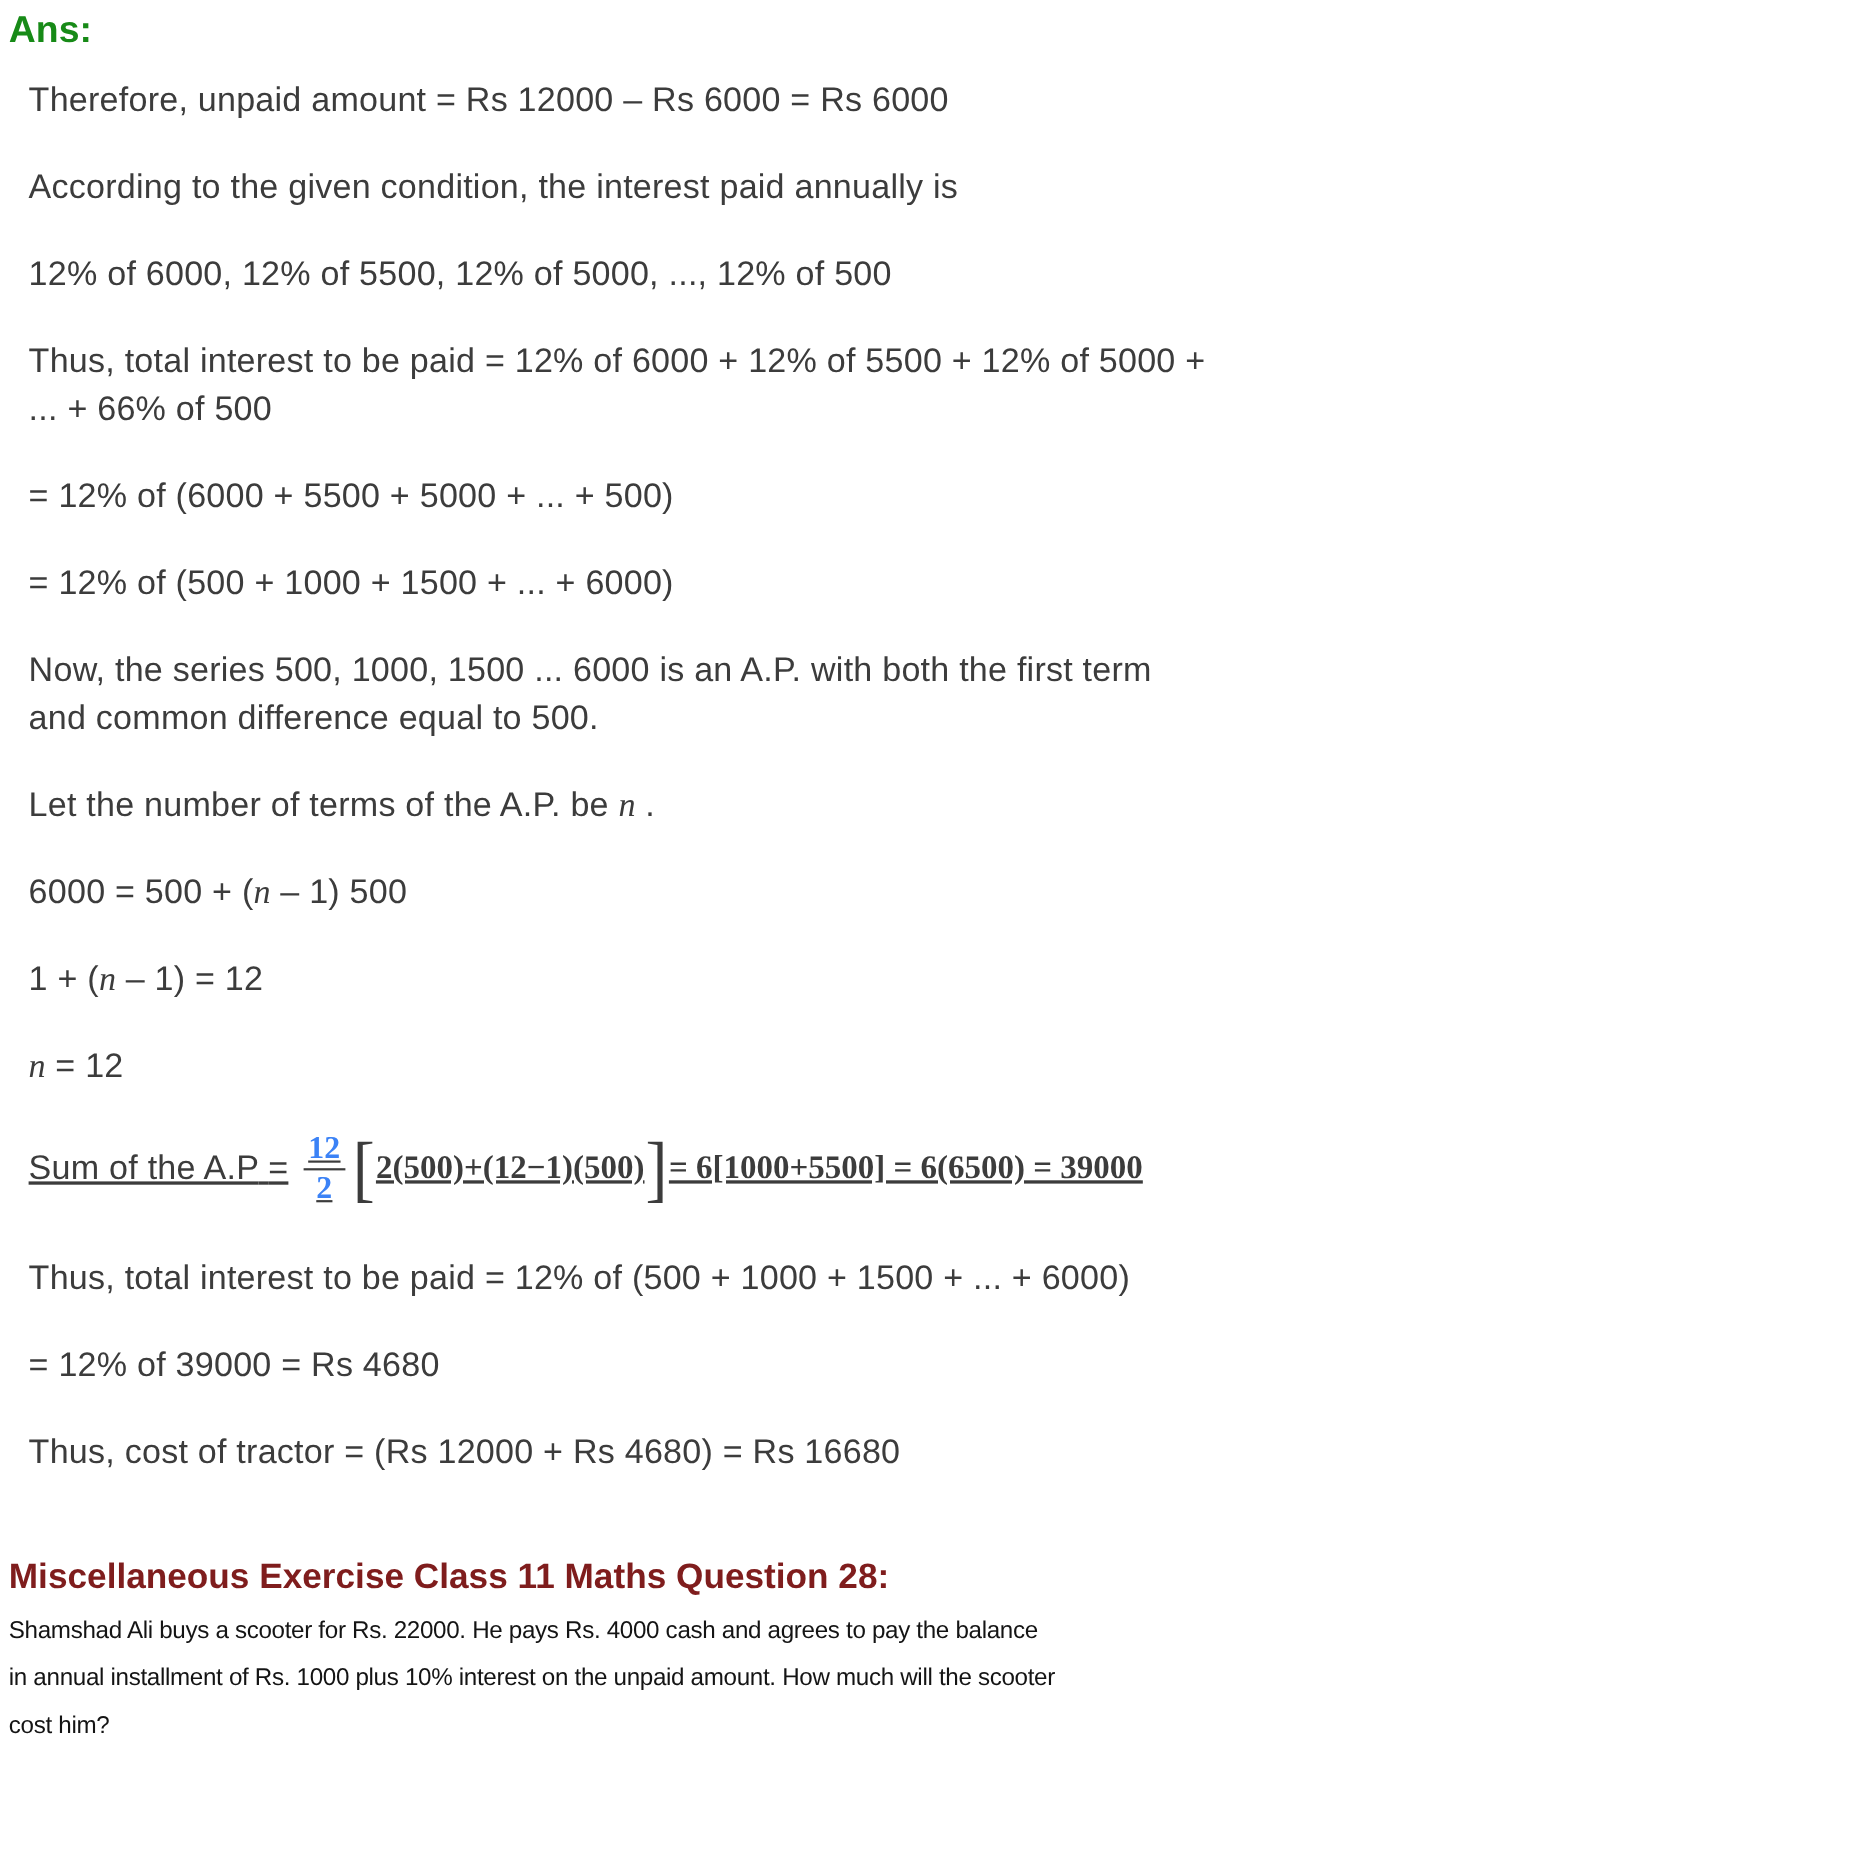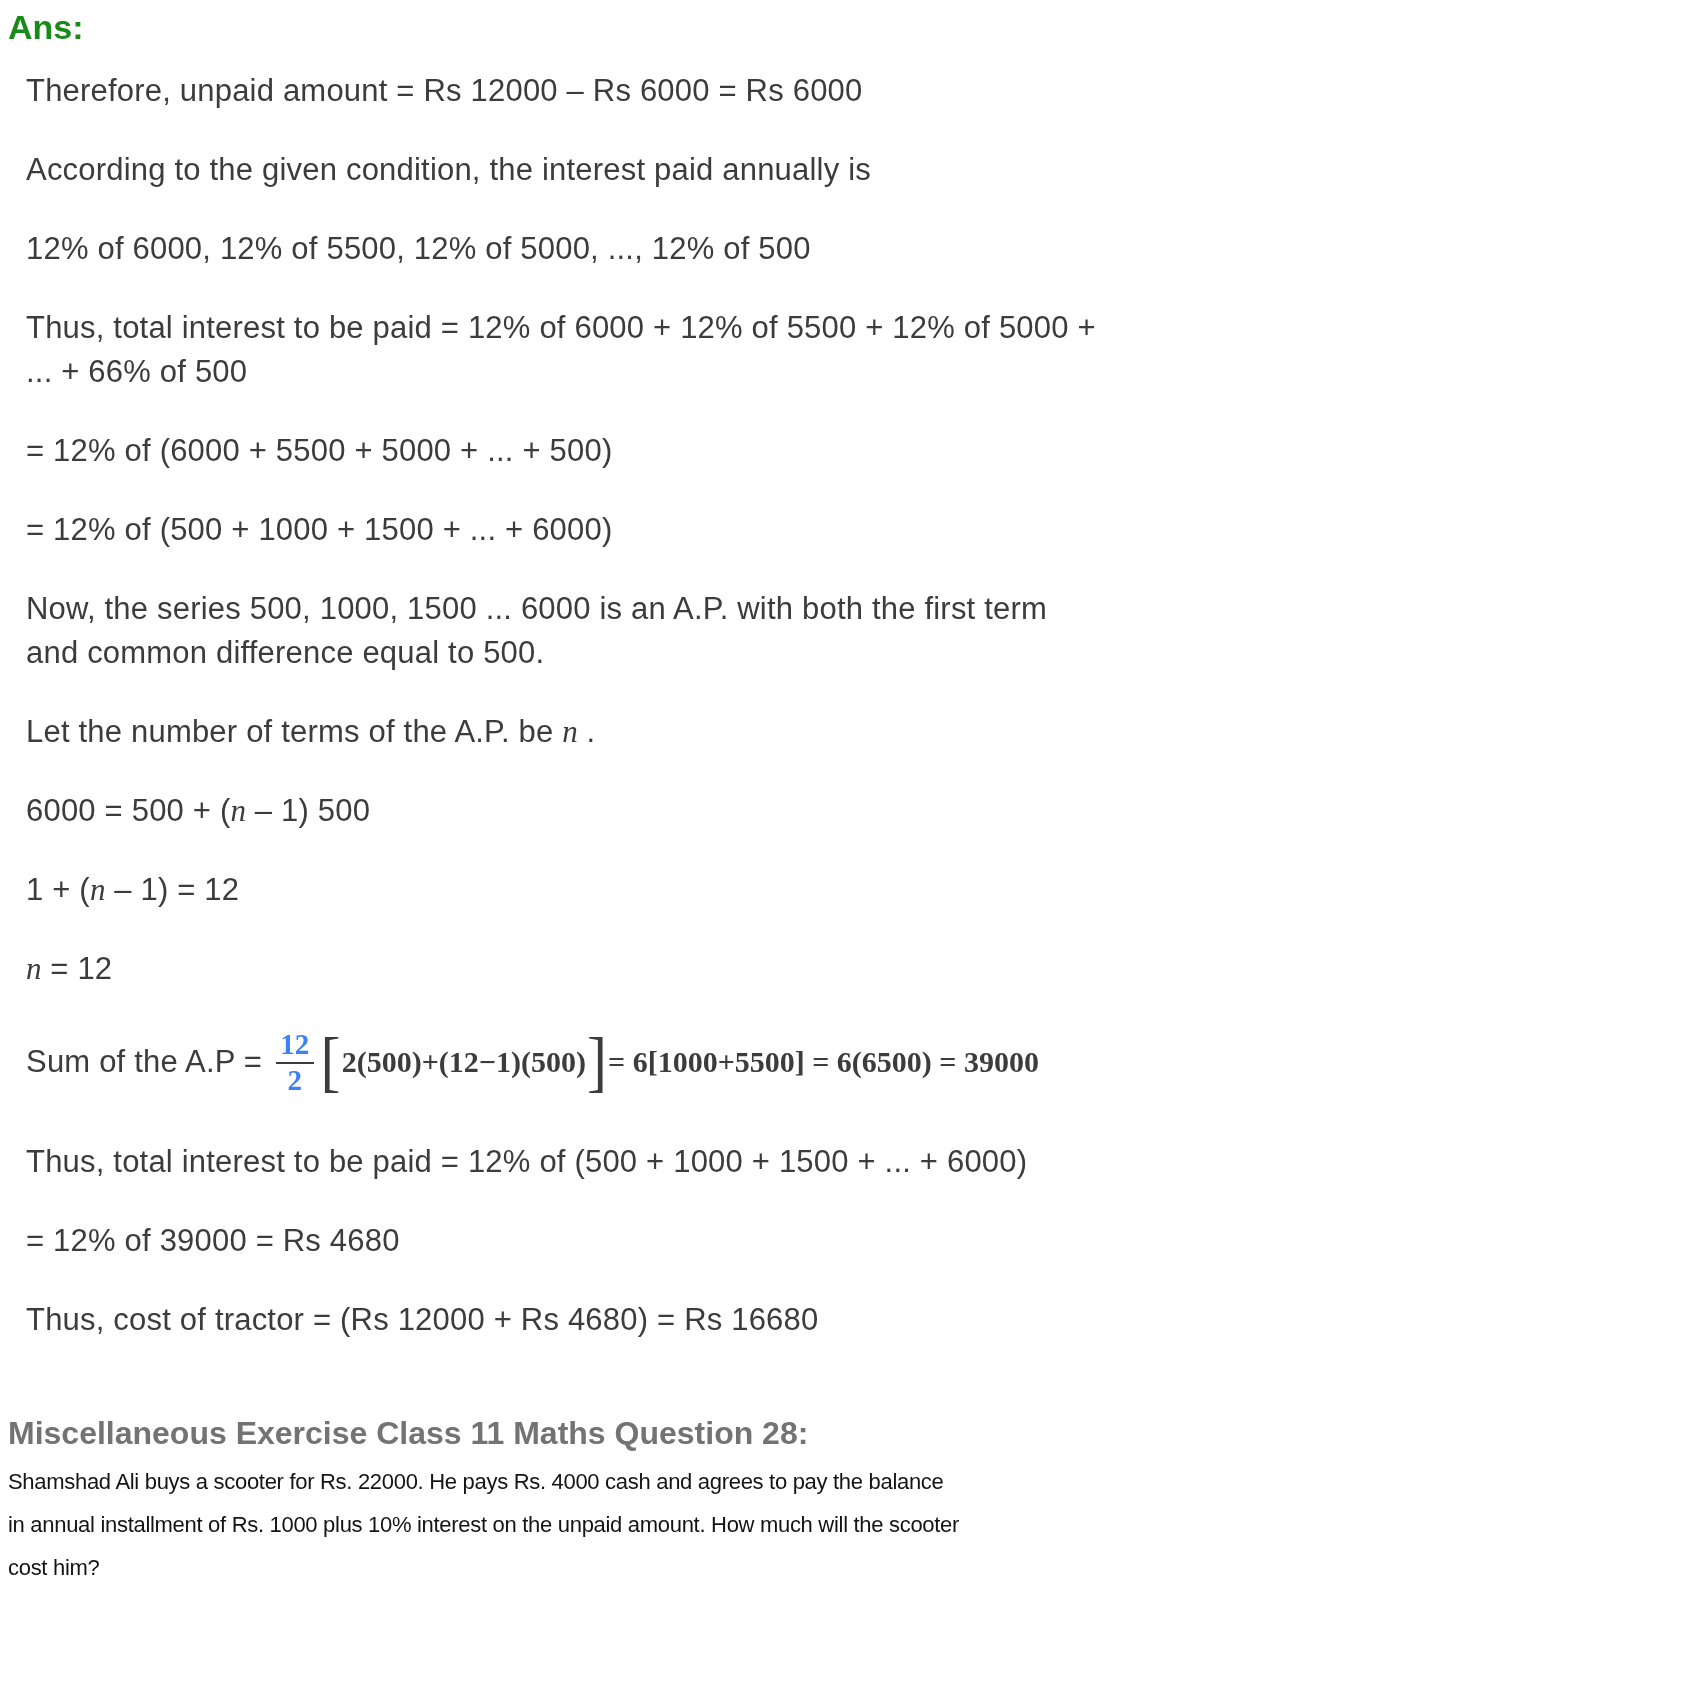--- a/index.html
+++ b/index.html
@@ -22,42 +22,42 @@
     letter-spacing: 0.2px;
   }
   .para { margin: 0 0 35px 0; }
   .ln { line-height: 44px; white-space: nowrap; }
   .var {
     font-family: "Liberation Serif", serif;
     font-style: italic;
     letter-spacing: 0;
   }
 
-  .equation { display: flex; align-items: center; margin: 0 0 42px 0; height: 72px; }
+  .equation { display: flex; align-items: center; margin: 0 0 42px 0; height: 72px; text-decoration: underline; }
   .eq-label { margin-right: 12px; white-space: nowrap; }
   .frac {
     display: inline-block; text-align: center;
     font-family: "Liberation Serif", serif; font-weight: bold;
     font-size: 29px; line-height: 1.05; margin: 0 6px 0 2px; color: #3b82f6;
   }
   .frac .num { display: block; border-bottom: 2px solid #3c3c3c; padding: 0 4px 2px; }
   .frac .den { display: block; padding-top: 1px; }
   .big-bracket {
     font-family: "Liberation Serif", serif;
     font-size: 60px; font-weight: 400; line-height: 0;
     transform: scaleY(1.12); color: #3c3c3c; margin: 0 1px;
   }
   .math {
     font-family: "Liberation Serif", serif; font-weight: bold;
     font-size: 30px; color: #3c3c3c; white-space: nowrap; letter-spacing: 0;
   }
 
   .question-section { margin-top: 72px; }
   .question-heading {
-    color: #737373;
+    color: #7f1d1d;
     font: bold 32px/38px "Liberation Sans", sans-serif;
     margin: 0 0 8px 0;
   }
   .question-body {
     color: #141414;
     font-size: 22px; line-height: 43px;
     letter-spacing: -0.3px;
   }
 </style>
 </head>

